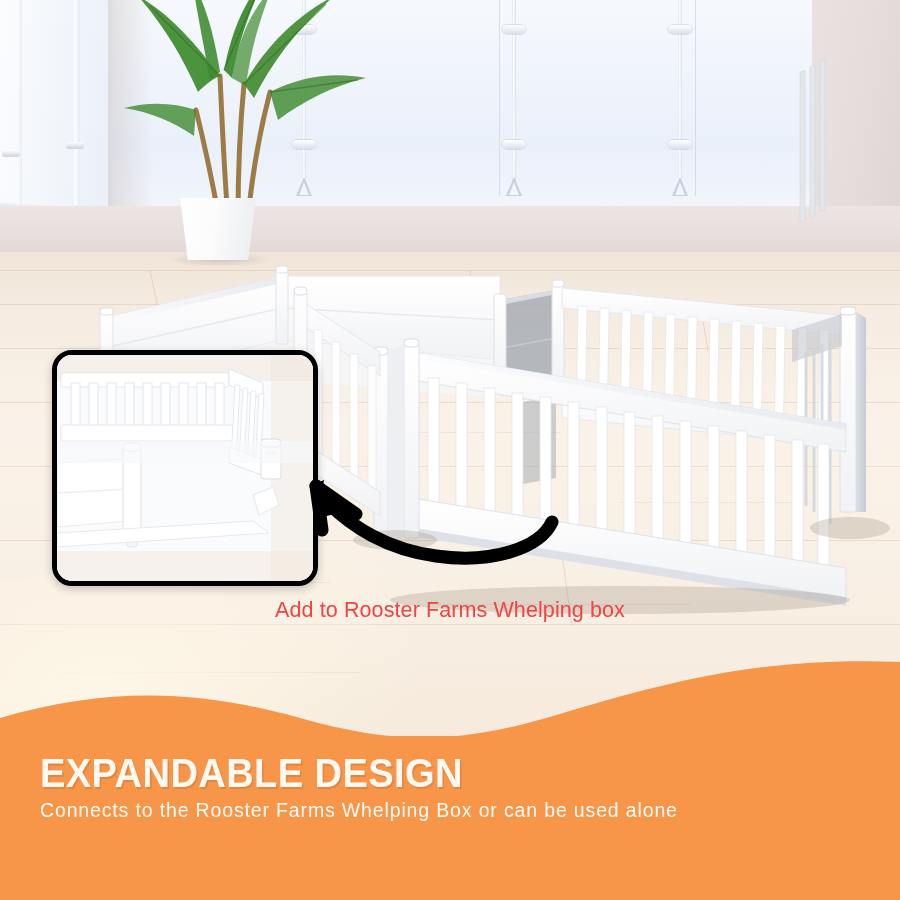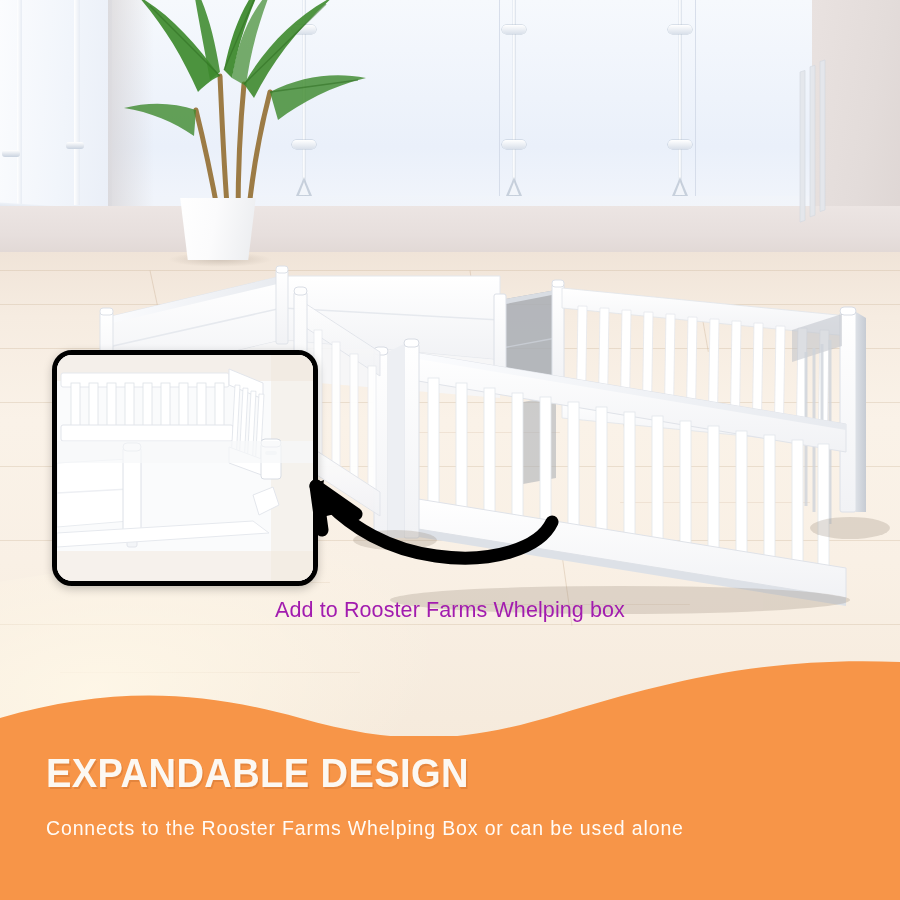--- a/index.html
+++ b/index.html
@@ -182,52 +182,52 @@
   
   .arrow { position: absolute; left: 240px; top: 430px; width: 330px; height: 140px; }
 
   
   .caption-wrap {
     position: absolute; left: 0; top: 598px; width: 900px;
     text-align: center;
   }
   .caption-main {
     font-size: 21.5px;
-    color: #a21caf;
+    color: #ef4444;
     letter-spacing: .1px;
     line-height: 1.2;
   }
   .caption-sub {
     margin-top: 6px;
     font-size: 17.5px;
     color: #17181a;
     letter-spacing: .1px;
   }
 
   
   .wave { position: absolute; left: 0; top: 640px; width: 900px; height: 260px; }
   .banner-fill {
     position: absolute; left: 0; top: 736px; width: 900px; height: 164px;
     background: #F79548;
   }
   .banner-text {
-    position: absolute; left: 46px; top: 752px; width: 820px;
+    position: absolute; left: 40px; top: 752px; width: 820px;
   }
   .headline {
     font-size: 41px;
     font-weight: 700;
     color: #FCF8F2;
     letter-spacing: .4px;
     line-height: 1.05;
     transform: scaleX(.93);
     transform-origin: left center;
     text-shadow: 1.5px 2px 0 rgba(198,108,46,.38);
   }
   .subline {
-    margin-top: 21px;
+    margin-top: 3px;
     font-size: 19.5px;
     color: #FFFBF6;
     letter-spacing: .85px;
     line-height: 1.25;
   }
 </style>
 </head>
 <body>
 
 <div id="stage">

